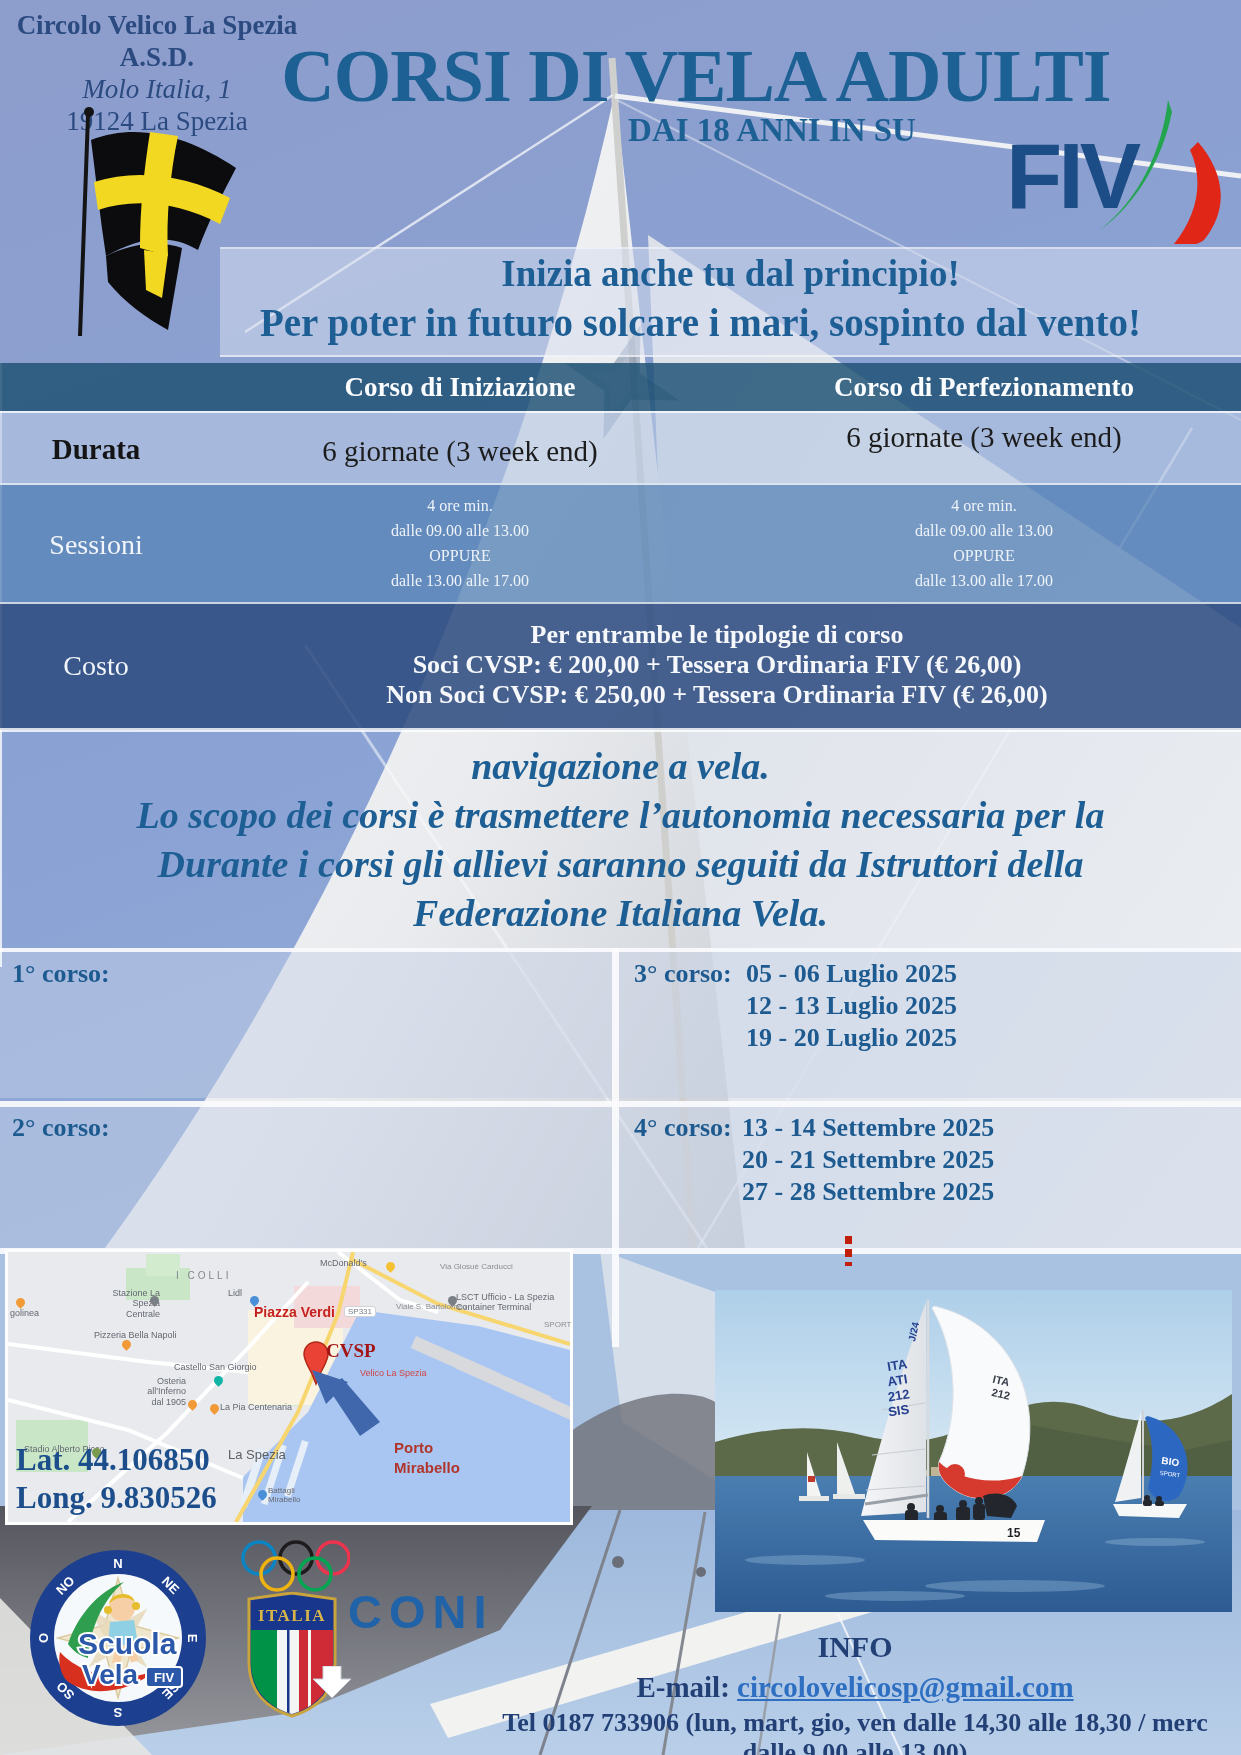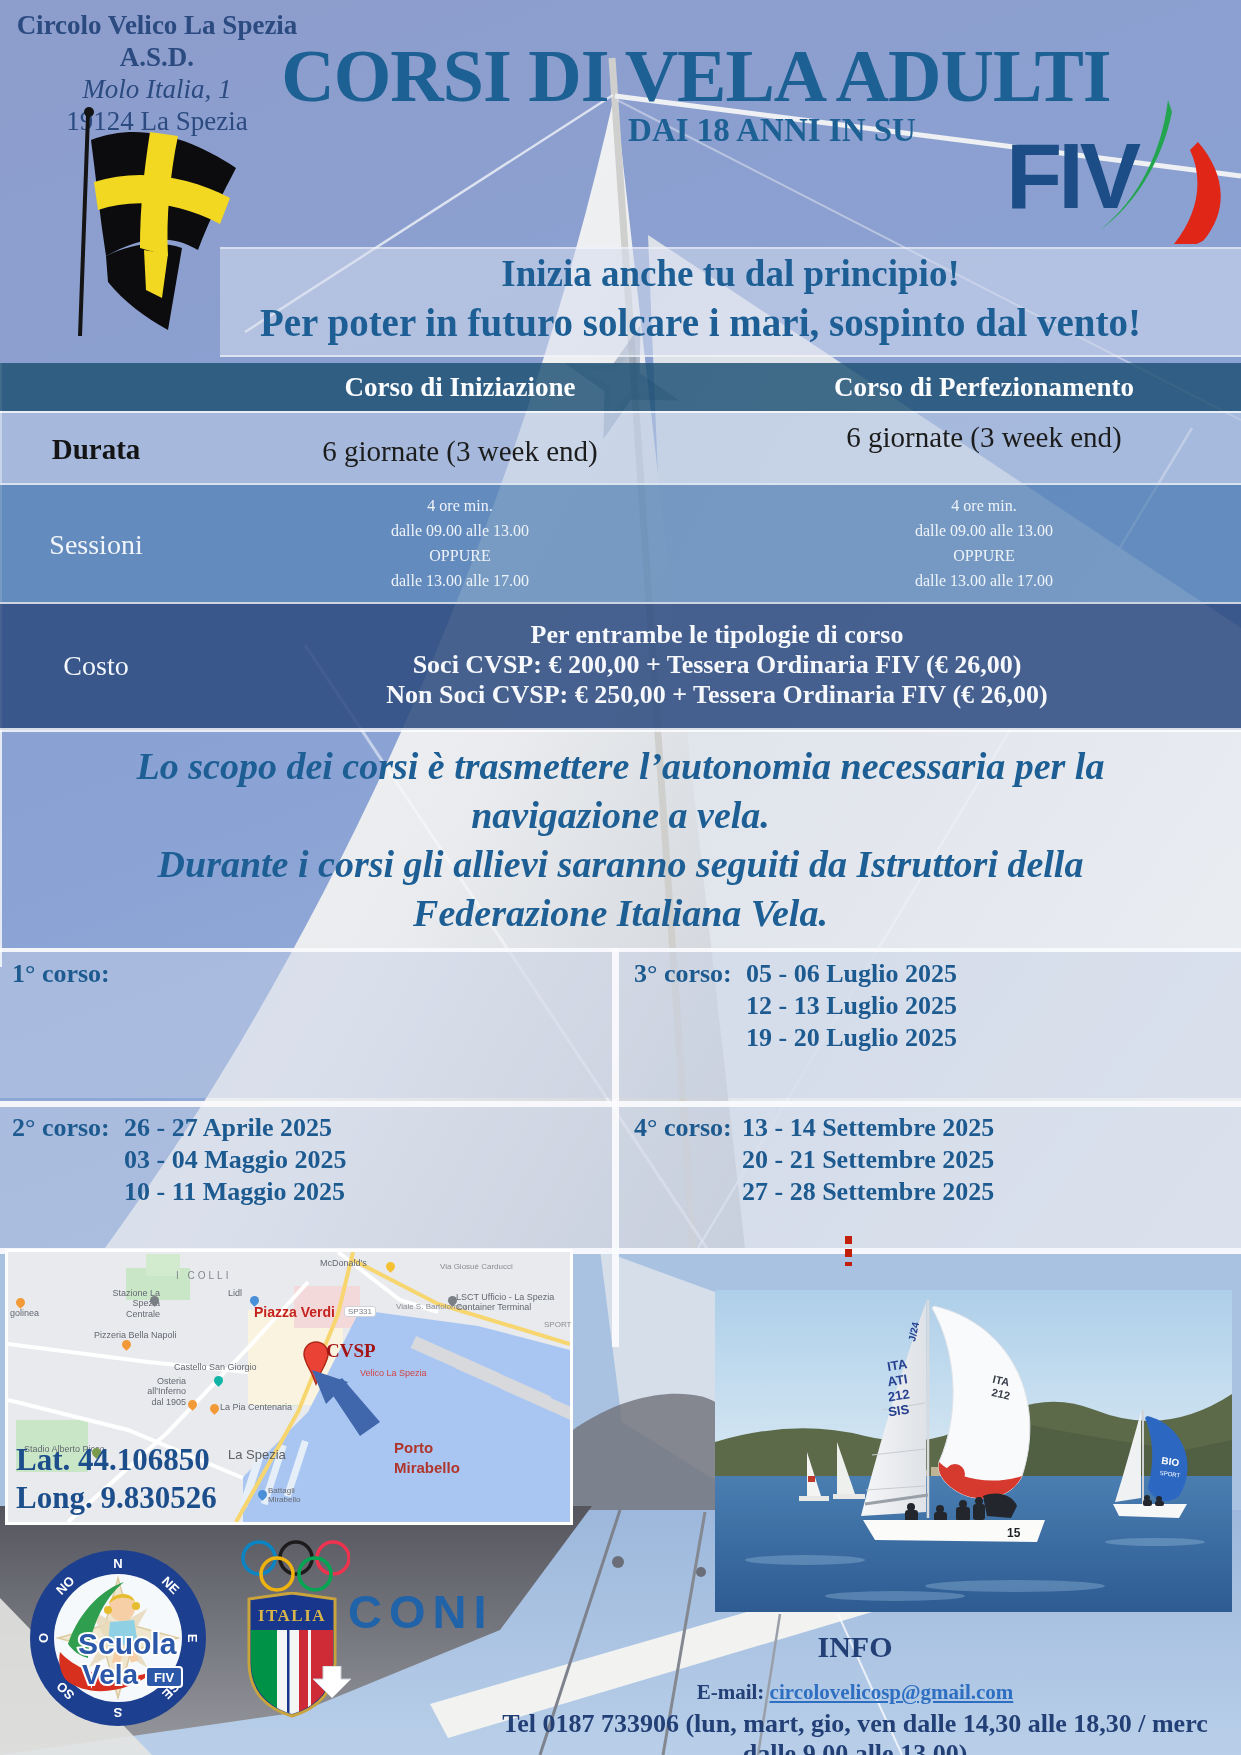--- a/index.html
+++ b/index.html
@@ -73,21 +73,21 @@
   
   .photo{left:715px;top:1290px;width:517px;height:322px;}
   .svlogo{left:28px;top:1548px;width:180px;height:180px;}
   .rings{left:238px;top:1540px;width:112px;height:54px;}
   .shield{left:246px;top:1592px;width:92px;height:126px;}
   .coniword{left:348px;top:1584px;font-family:"Liberation Sans",sans-serif;font-weight:bold;
             font-size:47px;color:#2063a8;letter-spacing:7px;}
   .coniarrow{left:312px;top:1666px;width:40px;height:32px;}
   .info{left:470px;top:1630px;width:770px;text-align:center;color:#223f76;}
   .info .i1{font-size:30px;font-weight:bold;}
-  .info .i2{font-size:21px;font-weight:bold;margin-top:16px;}
+  .info .i2{font-size:29px;font-weight:bold;margin-top:7px;}
   .info a{color:#2e6fc2;text-decoration:underline;font-weight:bold;}
   .info .i3{font-size:26px;font-weight:bold;margin-top:4px;line-height:30px;}
 </style>
 </head>
 <body>
 
 <div class="page">
 
   <svg class="abs" style="left:0;top:0;z-index:0" width="1241" height="1755" viewBox="0 0 1241 1755">
     <defs>
@@ -207,22 +207,22 @@
         <div>Soci CVSP: € 200,00 + Tessera Ordinaria FIV (€ 26,00)</div>
         <div>Non Soci CVSP: € 250,00 + Tessera Ordinaria FIV (€ 26,00)</div>
       </div>
     </div>
     <div class="trow r-bot"></div>
     <div class="cl1"></div>
     <div class="cl2"></div>
   </div>
 
   <div class="abs descr" style="z-index:2">
+    <div>navigazione a vela.</div>
     <div>Lo scopo dei corsi è trasmettere l’autonomia necessaria  per la</div>
-    <div>navigazione a vela.</div>
     <div>Durante i corsi gli allievi saranno seguiti da Istruttori della</div>
     <div>Federazione Italiana Vela.</div>
   </div>
 
   <div class="cblock cb1" style="z-index:1"></div>
   <div class="cblock cb2" style="z-index:1"></div>
   <div class="cvline" style="z-index:1"></div>
 
   <div class="abs course" style="left:12px;top:958px;z-index:2">
     <span class="clabel">1° corso:</span>
@@ -230,25 +230,20 @@
   <div class="abs course" style="left:634px;top:958px;z-index:2">
     <span class="clabel">3° corso:</span>
     <div class="cdates" style="margin-left:112px">
       <div>05 - 06 Luglio 2025</div>
       <div>12 - 13 Luglio 2025</div>
       <div>19 - 20 Luglio 2025</div>
     </div>
   </div>
   <div class="abs course" style="left:12px;top:1112px;z-index:2">
     <span class="clabel">2° corso:</span>
-    <div class="cdates" style="margin-left:112px">
-      <div>26 - 27 Aprile 2025</div>
-      <div>03 - 04 Maggio 2025</div>
-      <div>10 - 11 Maggio 2025</div>
-    </div>
   </div>
   <div class="abs course" style="left:634px;top:1112px;z-index:2">
     <span class="clabel">4° corso:</span>
     <div class="cdates" style="margin-left:108px">
       <div>13 - 14 Settembre 2025</div>
       <div>20 - 21 Settembre 2025</div>
       <div>27 - 28 Settembre 2025</div>
     </div>
   </div>
   <div class="abs redmark" style="z-index:2"></div>

